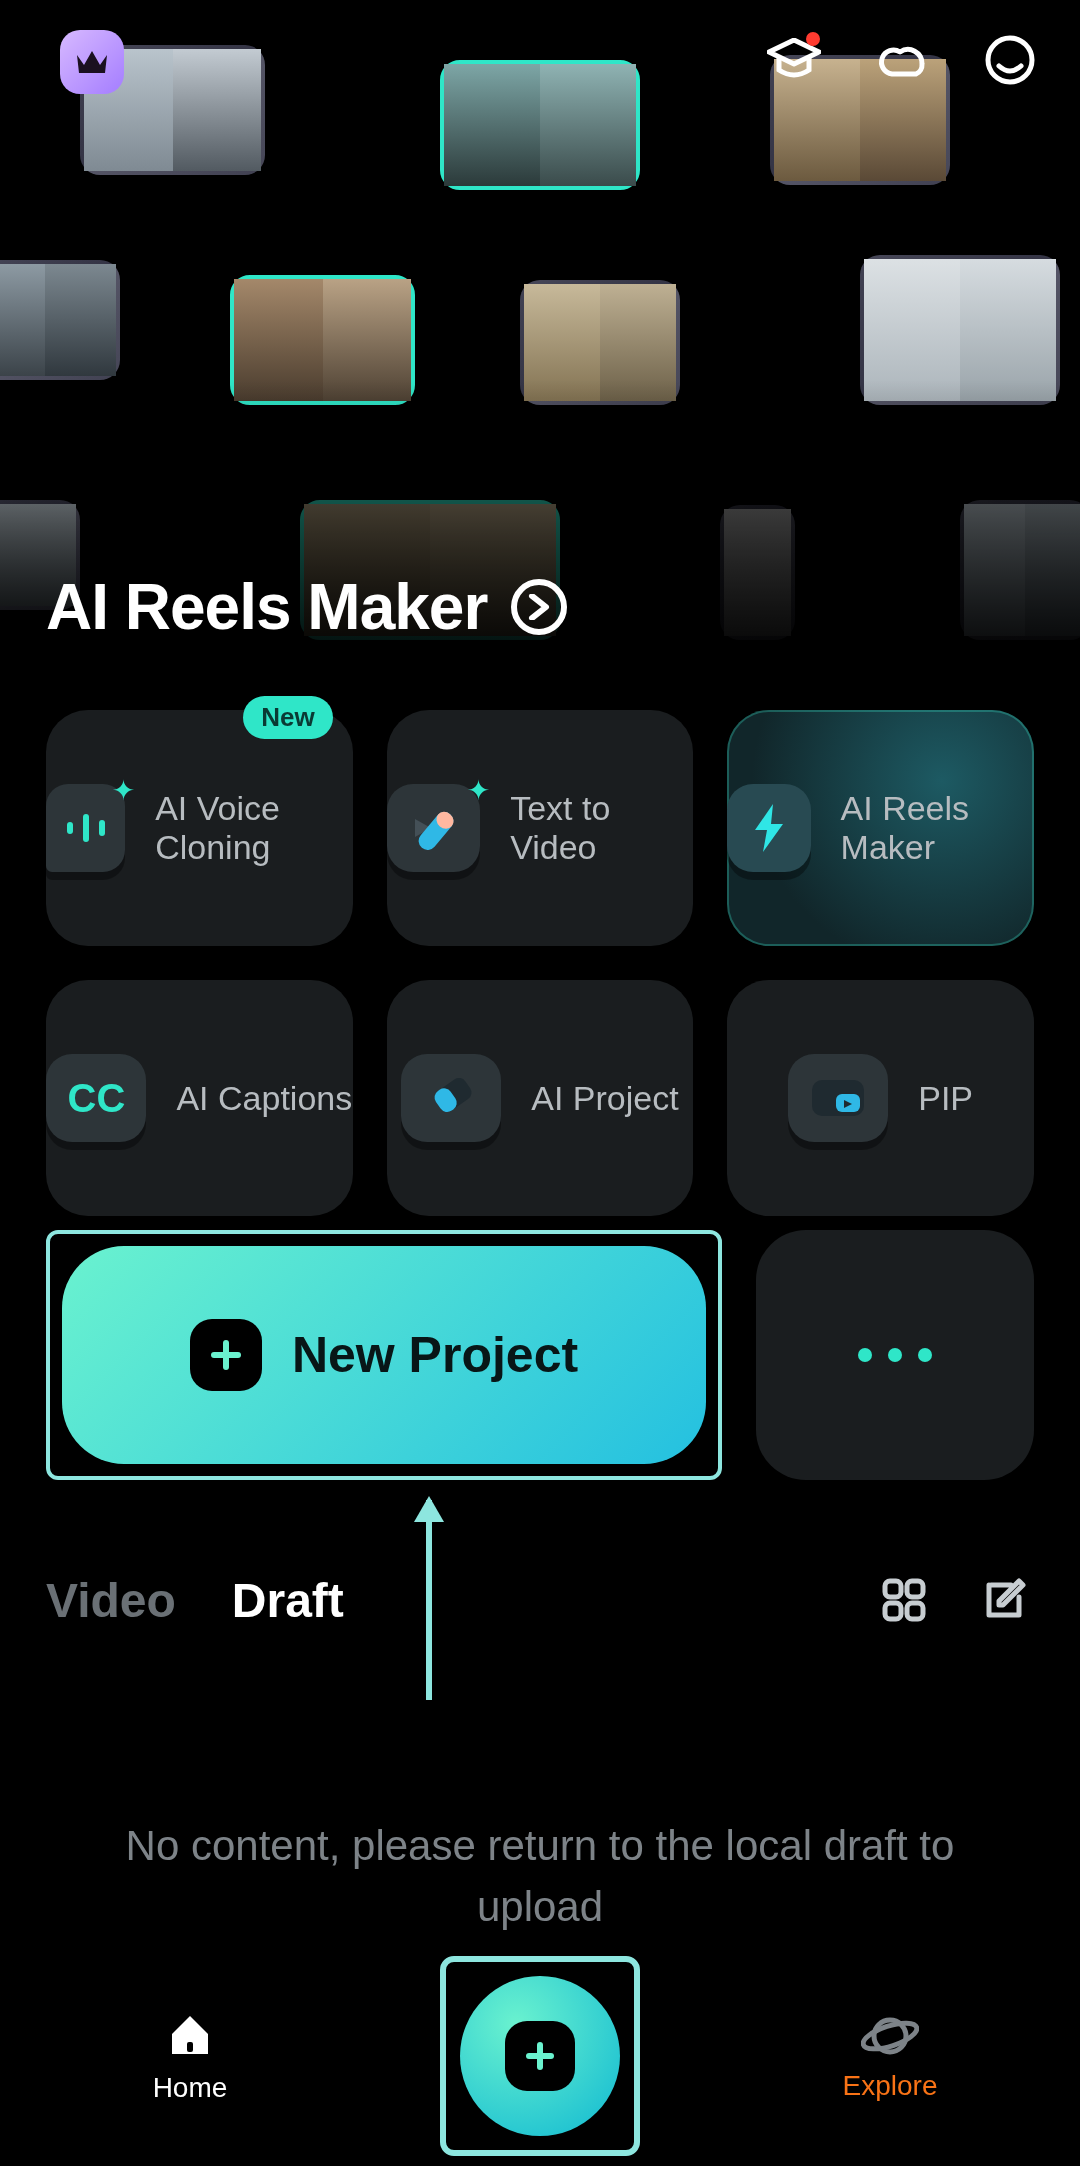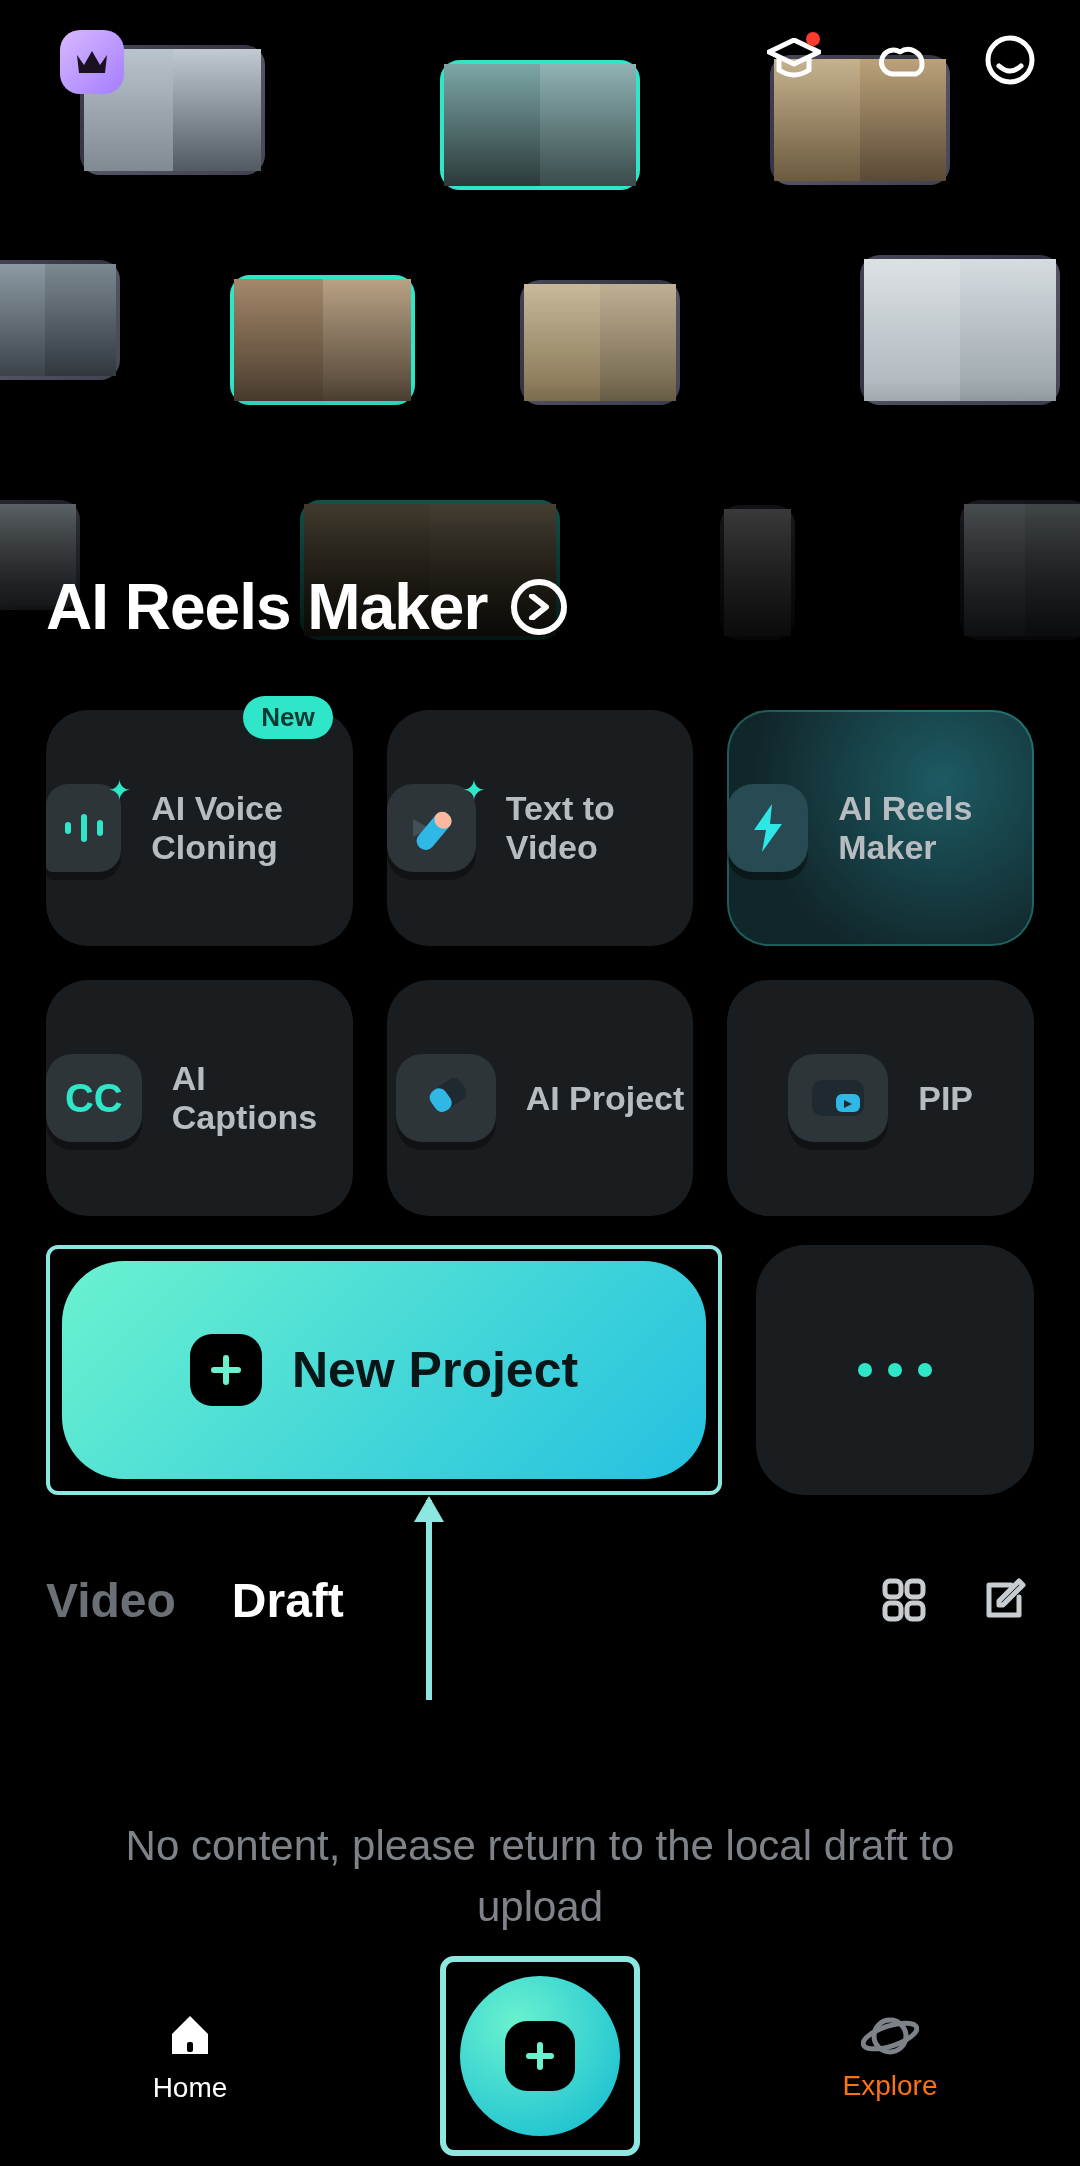--- a/index.html
+++ b/index.html
@@ -35,27 +35,27 @@
 
   
   .hero { position:absolute; top:570px; left:46px; display:flex; align-items:center; gap:24px; }
   .hero h1 { font-size:64px; font-weight:800; letter-spacing:-1px; }
   .hero .chev { width:56px; height:56px; border:6px solid #fff; border-radius:50%; display:flex; align-items:center; justify-content:center; }
 
   
   .features { position:absolute; top:710px; left:46px; right:46px; display:grid; grid-template-columns:repeat(3,1fr); gap:34px; }
   .feat { background:#1a1d1f; border-radius:42px; height:236px; display:flex; flex-direction:row; align-items:center; justify-content:center; gap:30px; position:relative; }
   .feat.hl { background:radial-gradient(circle at 70% 30%, #1d5a63, #11262a 70%); box-shadow:inset 0 0 0 2px rgba(56,225,200,0.3); }
-  .feat .lbl { font-size:34px; color:#b7bcc0; font-weight:700; }
+  .feat .lbl { font-size:34px; color:#b7bcc0; font-weight:400; }
   .feat .iconbox { width:100px; height:88px; border-radius:26px; background:#2d3539; display:flex; align-items:center; justify-content:center; box-shadow:0 8px 0 rgba(0,0,0,0.35); position:relative;}
   .badge { position:absolute; top:-14px; right:20px; background:#2fe6c8; color:#0a3a34; font-size:26px; font-weight:800; padding:6px 18px; border-radius:999px; }
   .sparkle { position:absolute; top:-10px; right:-10px; color:#2fe6c8; font-size:28px; }
 
   
-  .nprow { position:absolute; top:1230px; left:46px; right:46px; display:flex; gap:34px; height:250px;margin-top:15px; }
+  .nprow { position:absolute; top:1230px; left:46px; right:46px; display:flex; gap:34px; height:250px; }
   .npwrap { flex:0 0 676px; border:4px solid #8de6df; border-radius:12px; padding:12px; }
   .npbtn { width:100%; height:100%; border-radius:62px; background:linear-gradient(135deg,#6af2cf,#24c0e0); display:flex; align-items:center; justify-content:center; gap:30px; }
   .npbtn .plus { width:72px; height:72px; border-radius:22px; background:#000; display:flex; align-items:center; justify-content:center; }
   .npbtn .txt { font-size:50px; font-weight:800; color:#081617; }
   .more { flex:1; background:#1a1d1f; border-radius:50px; display:flex; align-items:center; justify-content:center; gap:16px; }
   .more .d { width:14px; height:14px; border-radius:50%; background:#2fe6c8; }
 
   
   .tabs { position:absolute; top:1570px; left:46px; right:46px; display:flex; align-items:center; }
   .tabs .t { font-size:48px; font-weight:800; margin-right:56px; }

